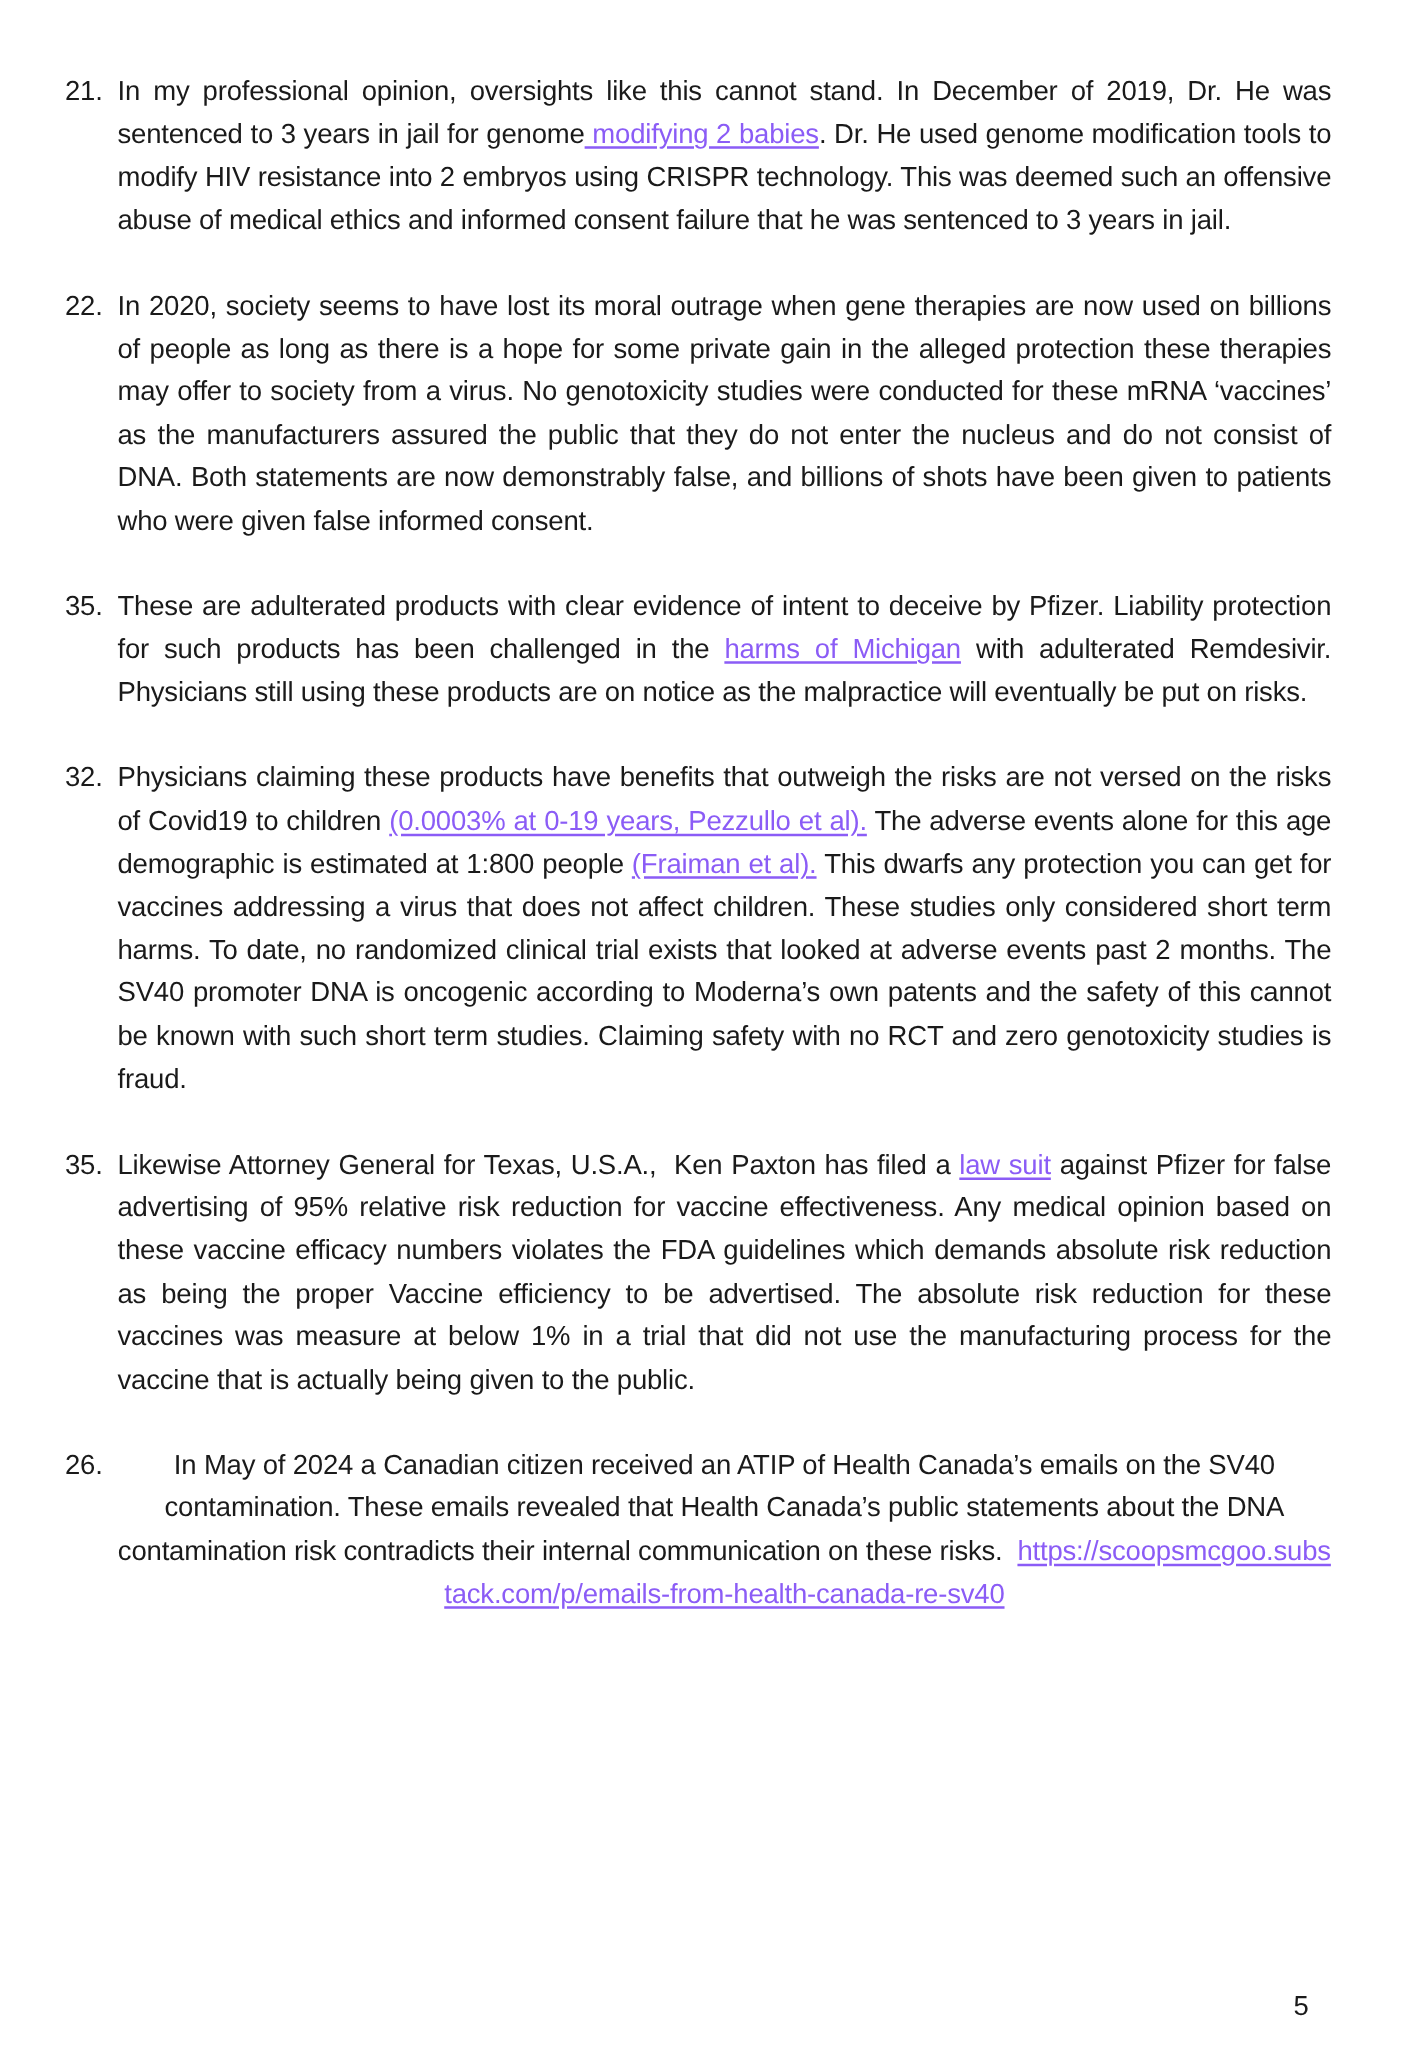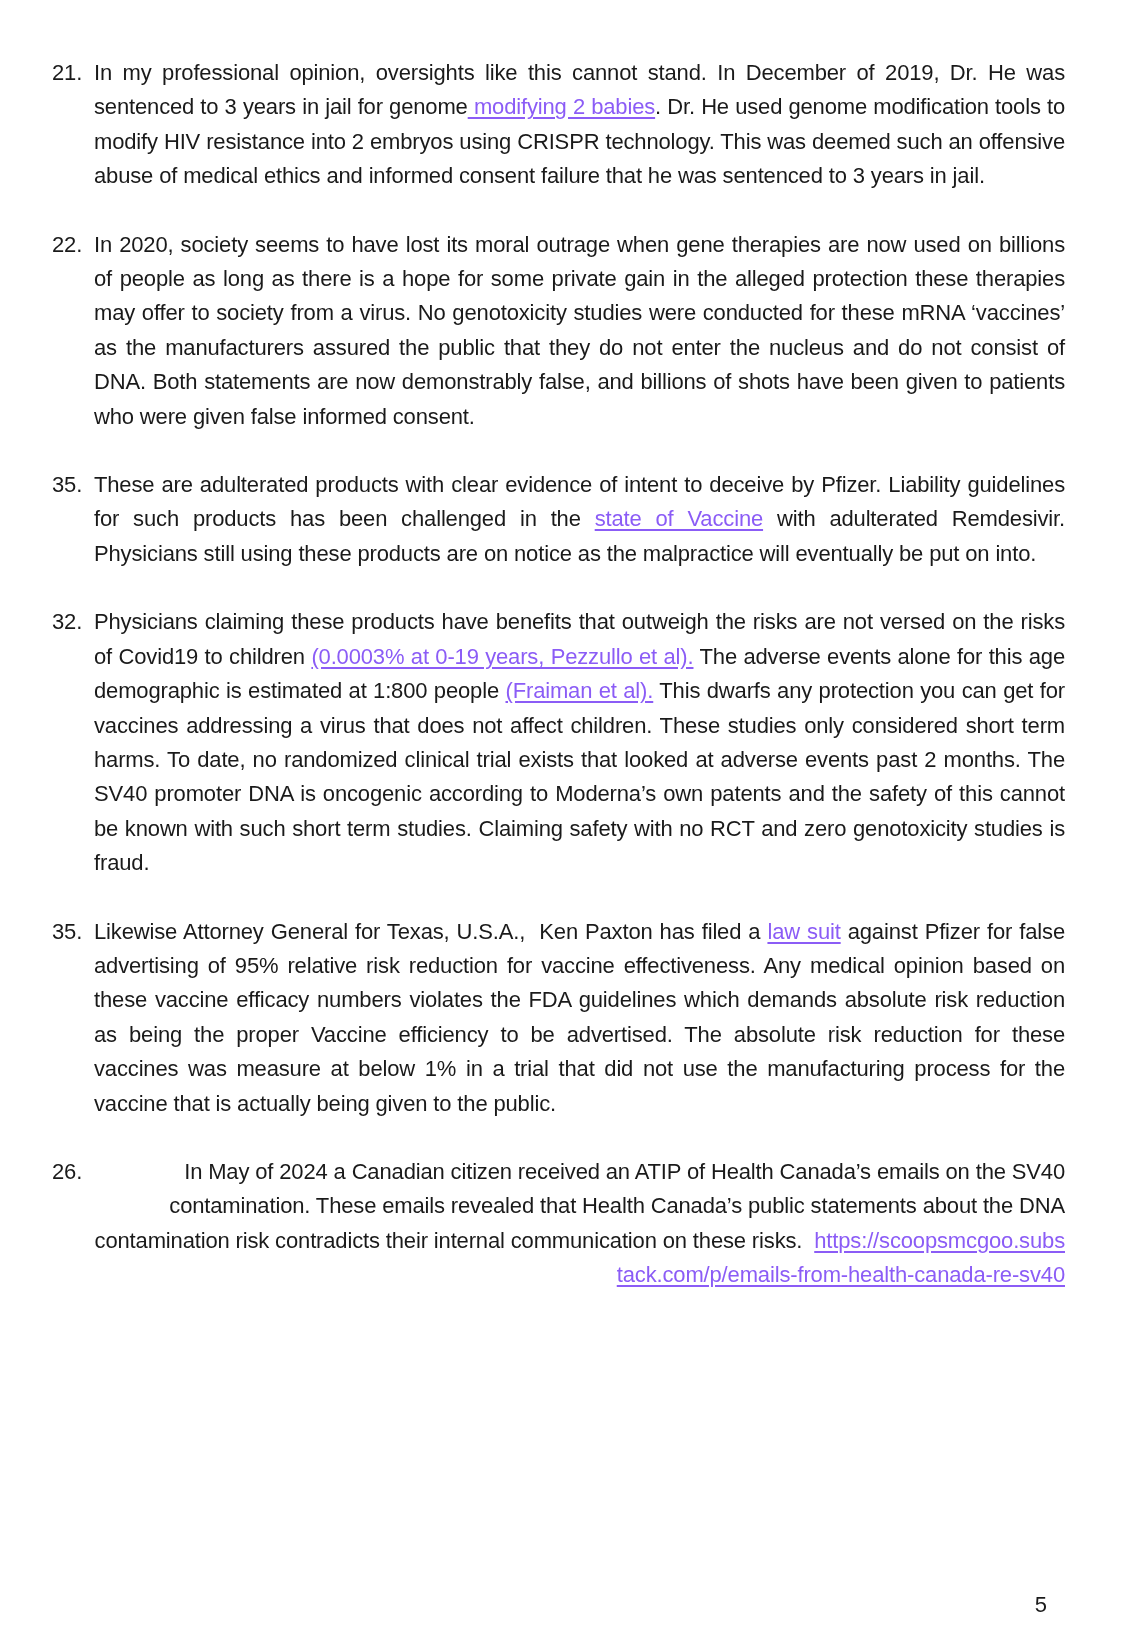--- a/index.html
+++ b/index.html
@@ -24,21 +24,21 @@
     .item {
       position: relative;
       padding-left: 42px;
       font-size: 22px;
       line-height: 34.4px;
       text-align: justify;
       margin-bottom: 34px;
       letter-spacing: -0.15px;
     }
     .item.last-left {
-      text-align: right;
+      text-align: center;
     }
     .num {
       position: absolute;
       left: 0;
       top: 0;
     }
     a.link {
       color: #8b5cf6;
       text-decoration: underline;
       text-underline-offset: 3px;
@@ -61,21 +61,21 @@
     <span>In my professional opinion, oversights like this cannot stand. In December of 2019, Dr. He was sentenced to 3 years in jail for genome</span><a class="link"> modifying 2 babies</a><span>. Dr. He used genome modification tools to modify HIV resistance into 2 embryos using CRISPR technology. This was deemed such an offensive abuse of medical ethics and informed consent failure that he was sentenced to 3 years in jail.</span>
   </div>
 
   <div class="item">
     <span class="num">22.</span>
     <span>In 2020, society seems to have lost its moral outrage when gene therapies are now used on billions of people as long as there is a hope for some private gain in the alleged protection these therapies may offer to society from a virus. No genotoxicity studies were conducted for these mRNA ‘vaccines’ as the manufacturers assured the public that they do not enter the nucleus and do not consist of DNA. Both statements are now demonstrably false, and billions of shots have been given to patients who were given false informed consent.</span>
   </div>
 
   <div class="item">
     <span class="num">35.</span>
-    <span>These are adulterated products with clear evidence of intent to deceive by Pfizer. Liability guidelines for such products has been challenged in the </span><a class="link">state of Vaccine</a><span> with adulterated Remdesivir. Physicians still using these products are on notice as the malpractice will eventually be put on into.</span>
+    <span>These are adulterated products with clear evidence of intent to deceive by Pfizer. Liability protection for such products has been challenged in the </span><a class="link">harms of Michigan</a><span> with adulterated Remdesivir. Physicians still using these products are on notice as the malpractice will eventually be put on risks.</span>
   </div>
 
   <div class="item">
     <span class="num">32.</span>
     <span>Physicians claiming these products have benefits that outweigh the risks are not versed on the risks of Covid19 to children </span><a class="link">(0.0003% at 0-19 years, Pezzullo et al).</a><span> The adverse events alone for this age demographic is estimated at 1:800 people </span><a class="link">(Fraiman et al).</a><span> This dwarfs any protection you can get for vaccines addressing a virus that does not affect children. These studies only considered short term harms. To date, no randomized clinical trial exists that looked at adverse events past 2 months. The SV40 promoter DNA is oncogenic according to Moderna’s own patents and the safety of this cannot be known with such short term studies. Claiming safety with no RCT and zero genotoxicity studies is fraud.</span>
   </div>
 
   <div class="item">
     <span class="num">35.</span>
     <span>Likewise Attorney General for Texas, U.S.A.,&nbsp; Ken Paxton has filed a </span><a class="link">law suit</a><span> against Pfizer for false advertising of 95% relative risk reduction for vaccine effectiveness. Any medical opinion based on these vaccine efficacy numbers violates the FDA guidelines which demands absolute risk reduction as being the proper Vaccine efficiency to be advertised. The absolute risk reduction for these vaccines was measure at below 1% in a trial that did not use the manufacturing process for the vaccine that is actually being given to the public.</span>

